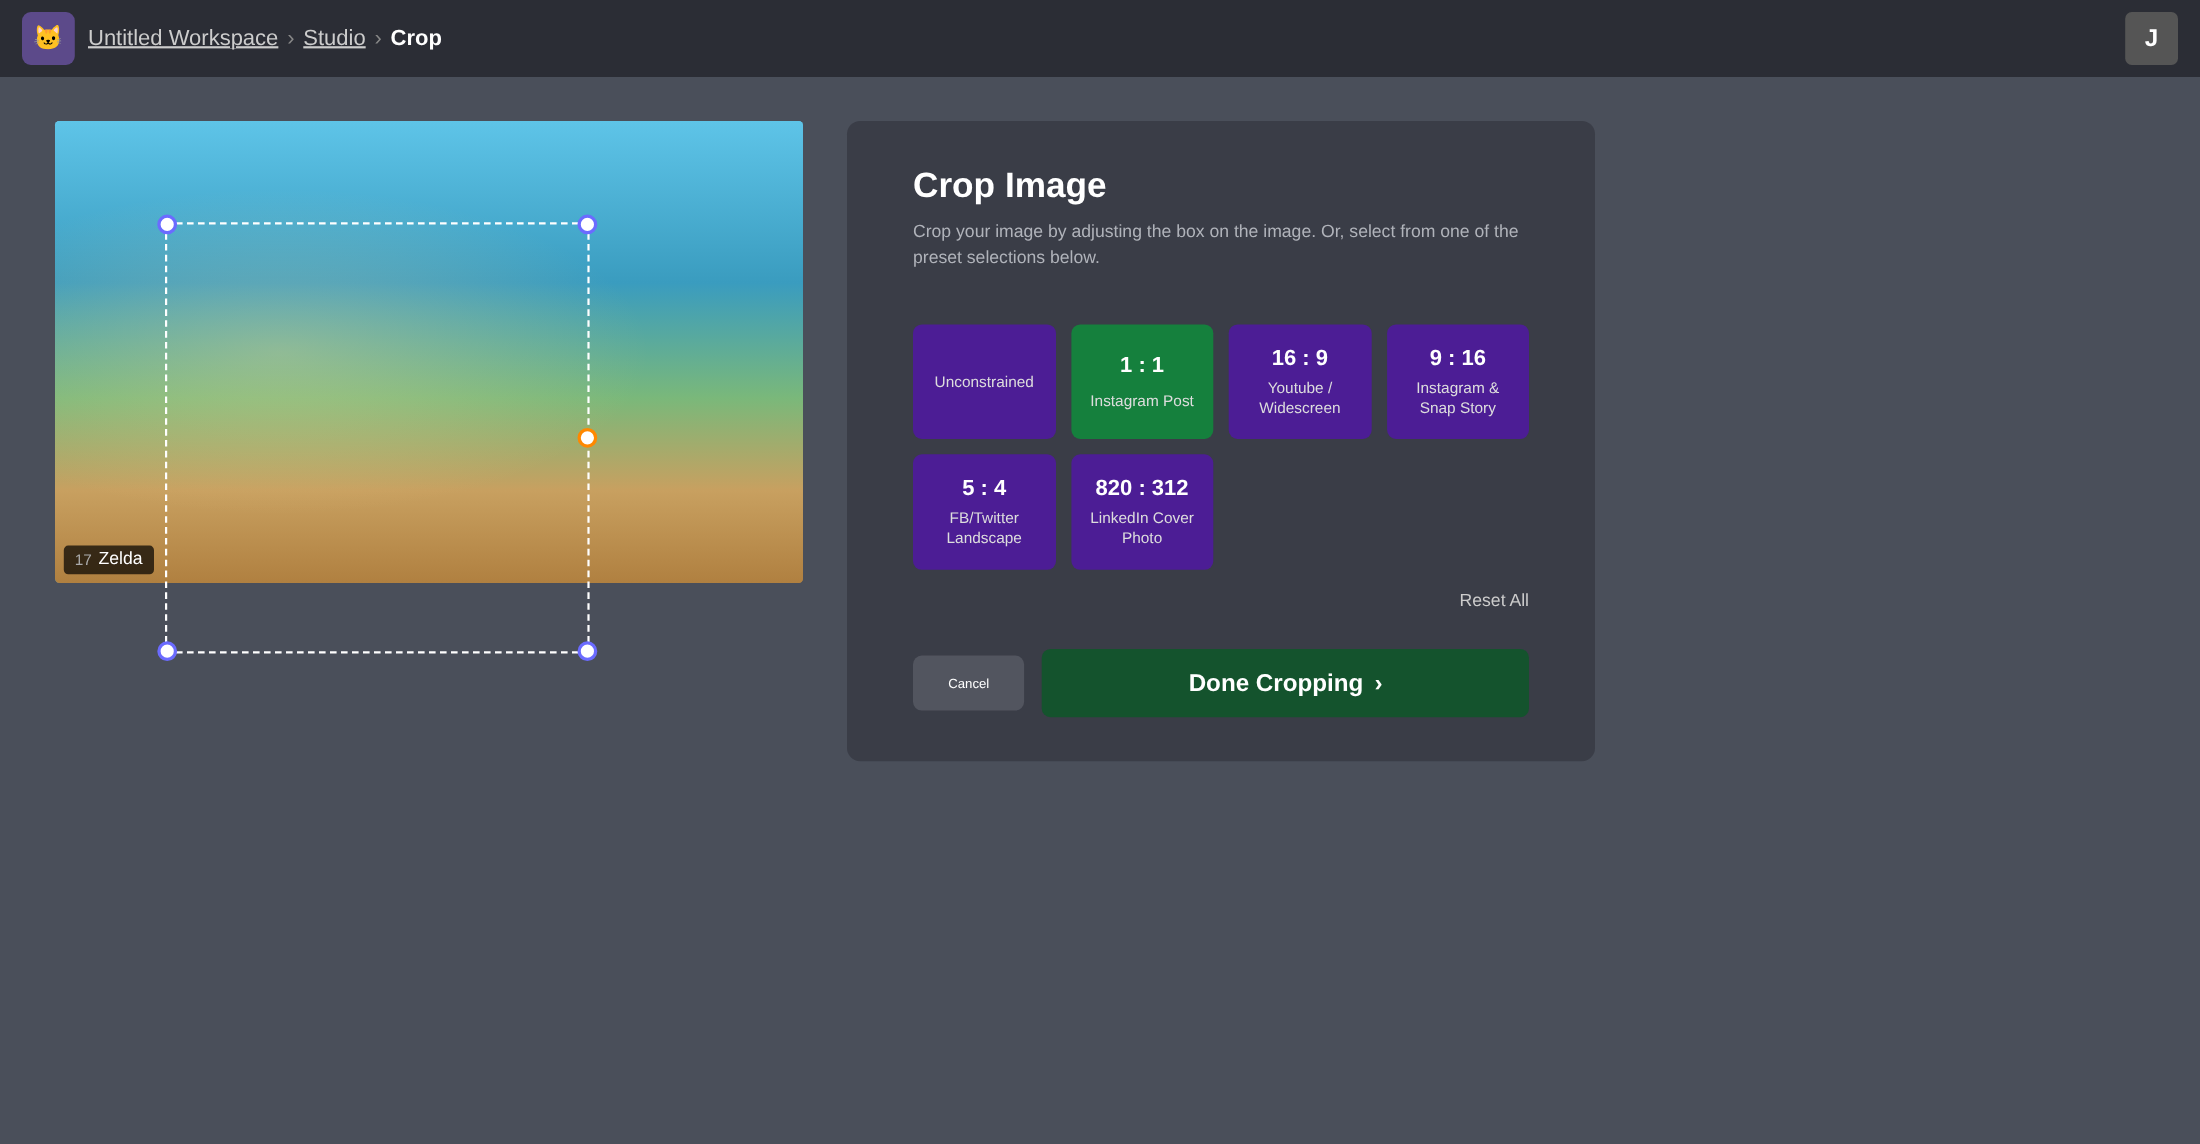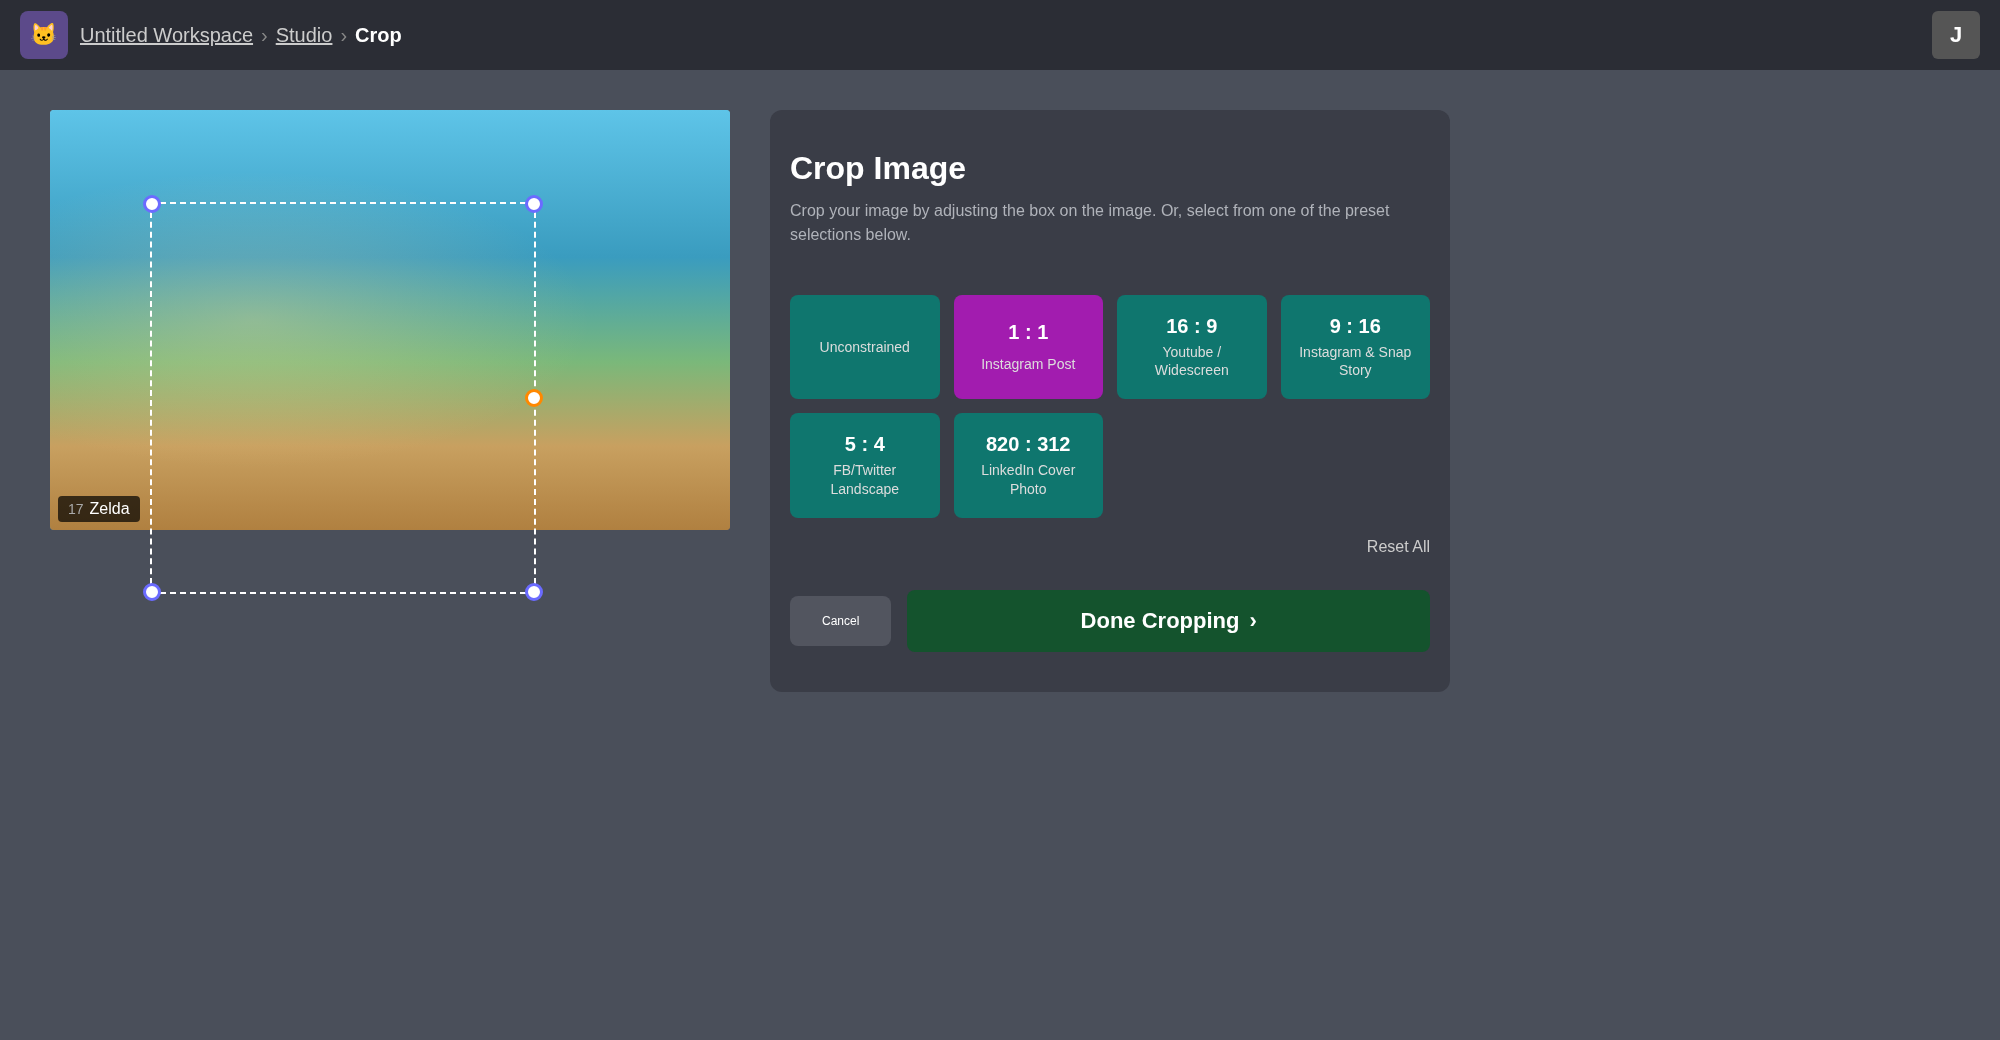--- a/index.html
+++ b/index.html
@@ -154,21 +154,21 @@
       top: 50%;
       right: -9px;
       transform: translateY(-50%);
       border-color: #ff8800;
     }
 
     
     .crop-panel {
       background: #3a3d47;
       border-radius: 12px;
-      padding: 40px 20px;
+      padding: 40px 60px;
       flex: 1;
       max-width: 680px;
     }
     .crop-title {
       font-size: 32px;
       font-weight: 700;
       color: #fff;
       margin-bottom: 12px;
     }
     .crop-description {
@@ -179,37 +179,37 @@
     }
 
     
     .preset-grid {
       display: grid;
       grid-template-columns: repeat(4, 1fr);
       gap: 14px;
       margin-bottom: 16px;
     }
     .preset-btn {
-      background: #0f766e;
+      background: #4c1d95;
       border: none;
       border-radius: 8px;
       padding: 20px 12px;
       cursor: pointer;
       color: #fff;
       text-align: center;
       display: flex;
       flex-direction: column;
       align-items: center;
       justify-content: center;
       gap: 6px;
       min-height: 90px;
       transition: background 0.15s;
     }
     .preset-btn.active {
-      background: #a21caf;
+      background: #15803d;
       gap: 12px;
     }
     .preset-ratio {
       font-size: 20px;
       font-weight: 700;
       color: #fff;
       line-height: 1.1;
     }
     .preset-label {
       font-size: 14px;

